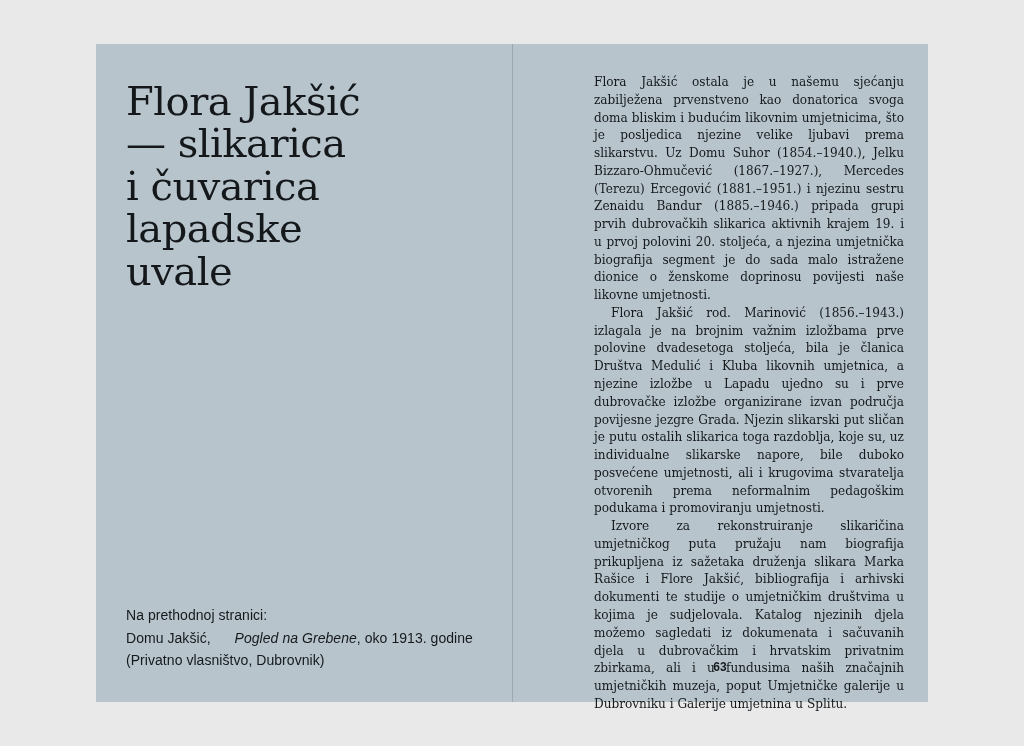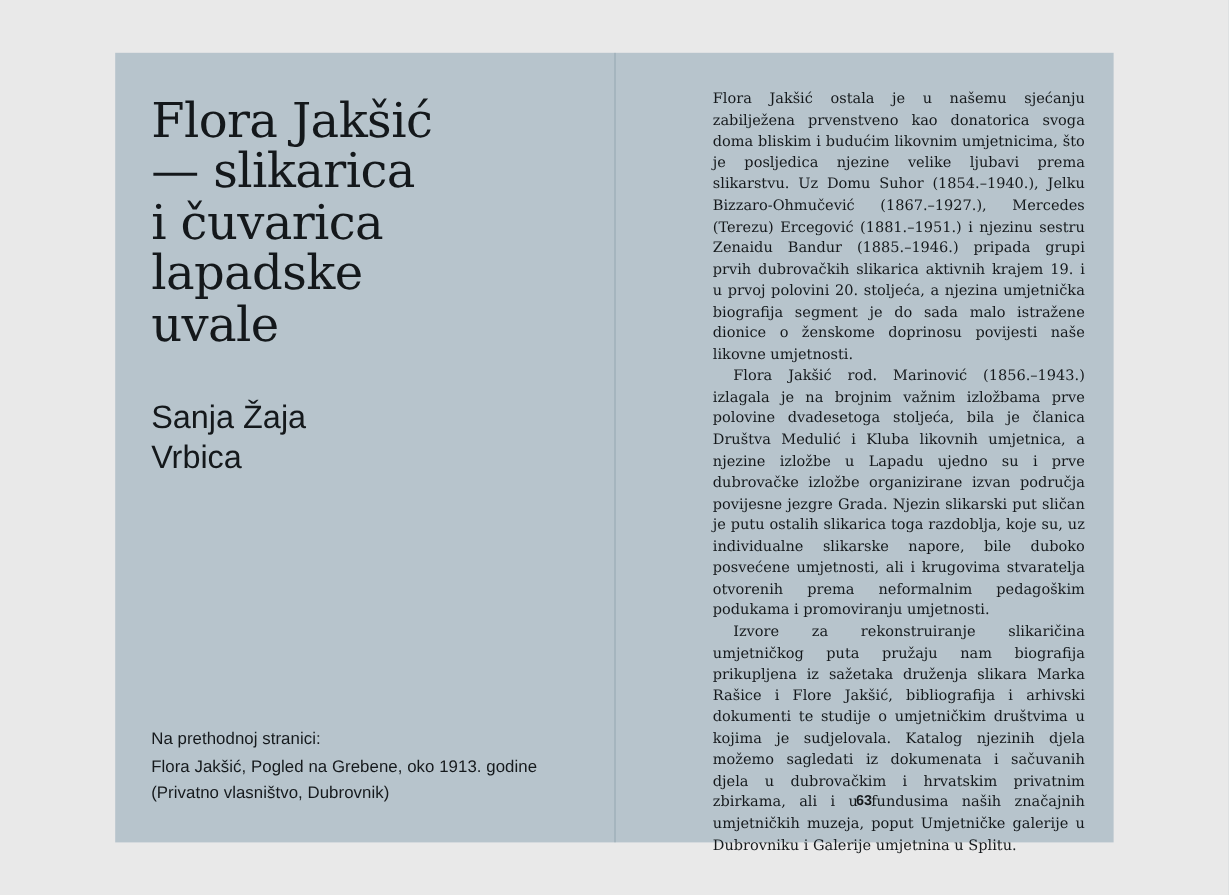--- a/index.html
+++ b/index.html
@@ -68,20 +68,22 @@
     position: absolute;
     left: 30px;
     bottom: 30px;
     font-family: "Liberation Sans", sans-serif;
     font-size: 14px;
     line-height: 1.62;
     color: #15191c;
     letter-spacing: 0.05px;
   }
   .caption .it {
+    font-style: italic;
+    margin-left: 20px;
   }
 
   
   .body-col {
     font-family: "DejaVu Serif", serif;
     font-size: 12.1px;
     line-height: 1.47;
     color: #15191c;
     text-align: justify;
     text-justify: inter-word;
@@ -109,26 +111,24 @@
 <body>
 
 <div class="spread">
 
   <div class="page page-left">
     <h1 class="title">Flora Jakšić
 — slikarica
 i čuvarica
 lapadske
 uvale</h1>
-    <div class="author">Sanja Žaja
-Vrbica</div>
 
     <div class="caption">
       <div>Na prethodnoj stranici:</div>
-      <div><span>Flora Jakšić, </span><span class="it">Pogled na Grebene</span><span>, oko 1913. godine</span></div>
+      <div><span>Domu Jakšić, </span><span class="it">Pogled na Grebene</span><span>, oko 1913. godine</span></div>
       <div>(Privatno vlasništvo, Dubrovnik)</div>
     </div>
   </div>
 
   <div class="gutter"></div>
 
   <div class="page page-right">
     <div class="body-col">
       <p>Flora Jakšić ostala je u našemu sjećanju zabilježena prvenstveno kao donatorica svoga doma bliskim i budućim likovnim umjetnicima, što je posljedica njezine velike ljubavi prema slikarstvu. Uz Domu Suhor (1854.–1940.), Jelku Bizzaro-Ohmučević (1867.–1927.), Mercedes (Terezu) Ercegović (1881.–1951.) i njezinu sestru Zenaidu Bandur (1885.–1946.) pripada grupi prvih dubrovačkih slikarica aktivnih krajem 19. i u prvoj polovini 20. stoljeća, a njezina umjetnička biografija segment je do sada malo istražene dionice o ženskome doprinosu povijesti naše likovne umjetnosti.</p>
       <p>Flora Jakšić rod. Marinović (1856.–1943.) izlagala je na brojnim važnim izložbama prve polovine dvadesetoga stoljeća, bila je članica Društva Medulić i Kluba likovnih umjetnica, a njezine izložbe u Lapadu ujedno su i prve dubrovačke izložbe organizirane izvan područja povijesne jezgre Grada. Njezin slikarski put sličan je putu ostalih slikarica toga razdoblja, koje su, uz individualne slikarske napore, bile duboko posvećene umjetnosti, ali i krugovima stvaratelja otvorenih prema neformalnim pedagoškim podukama i promoviranju umjetnosti.</p>

